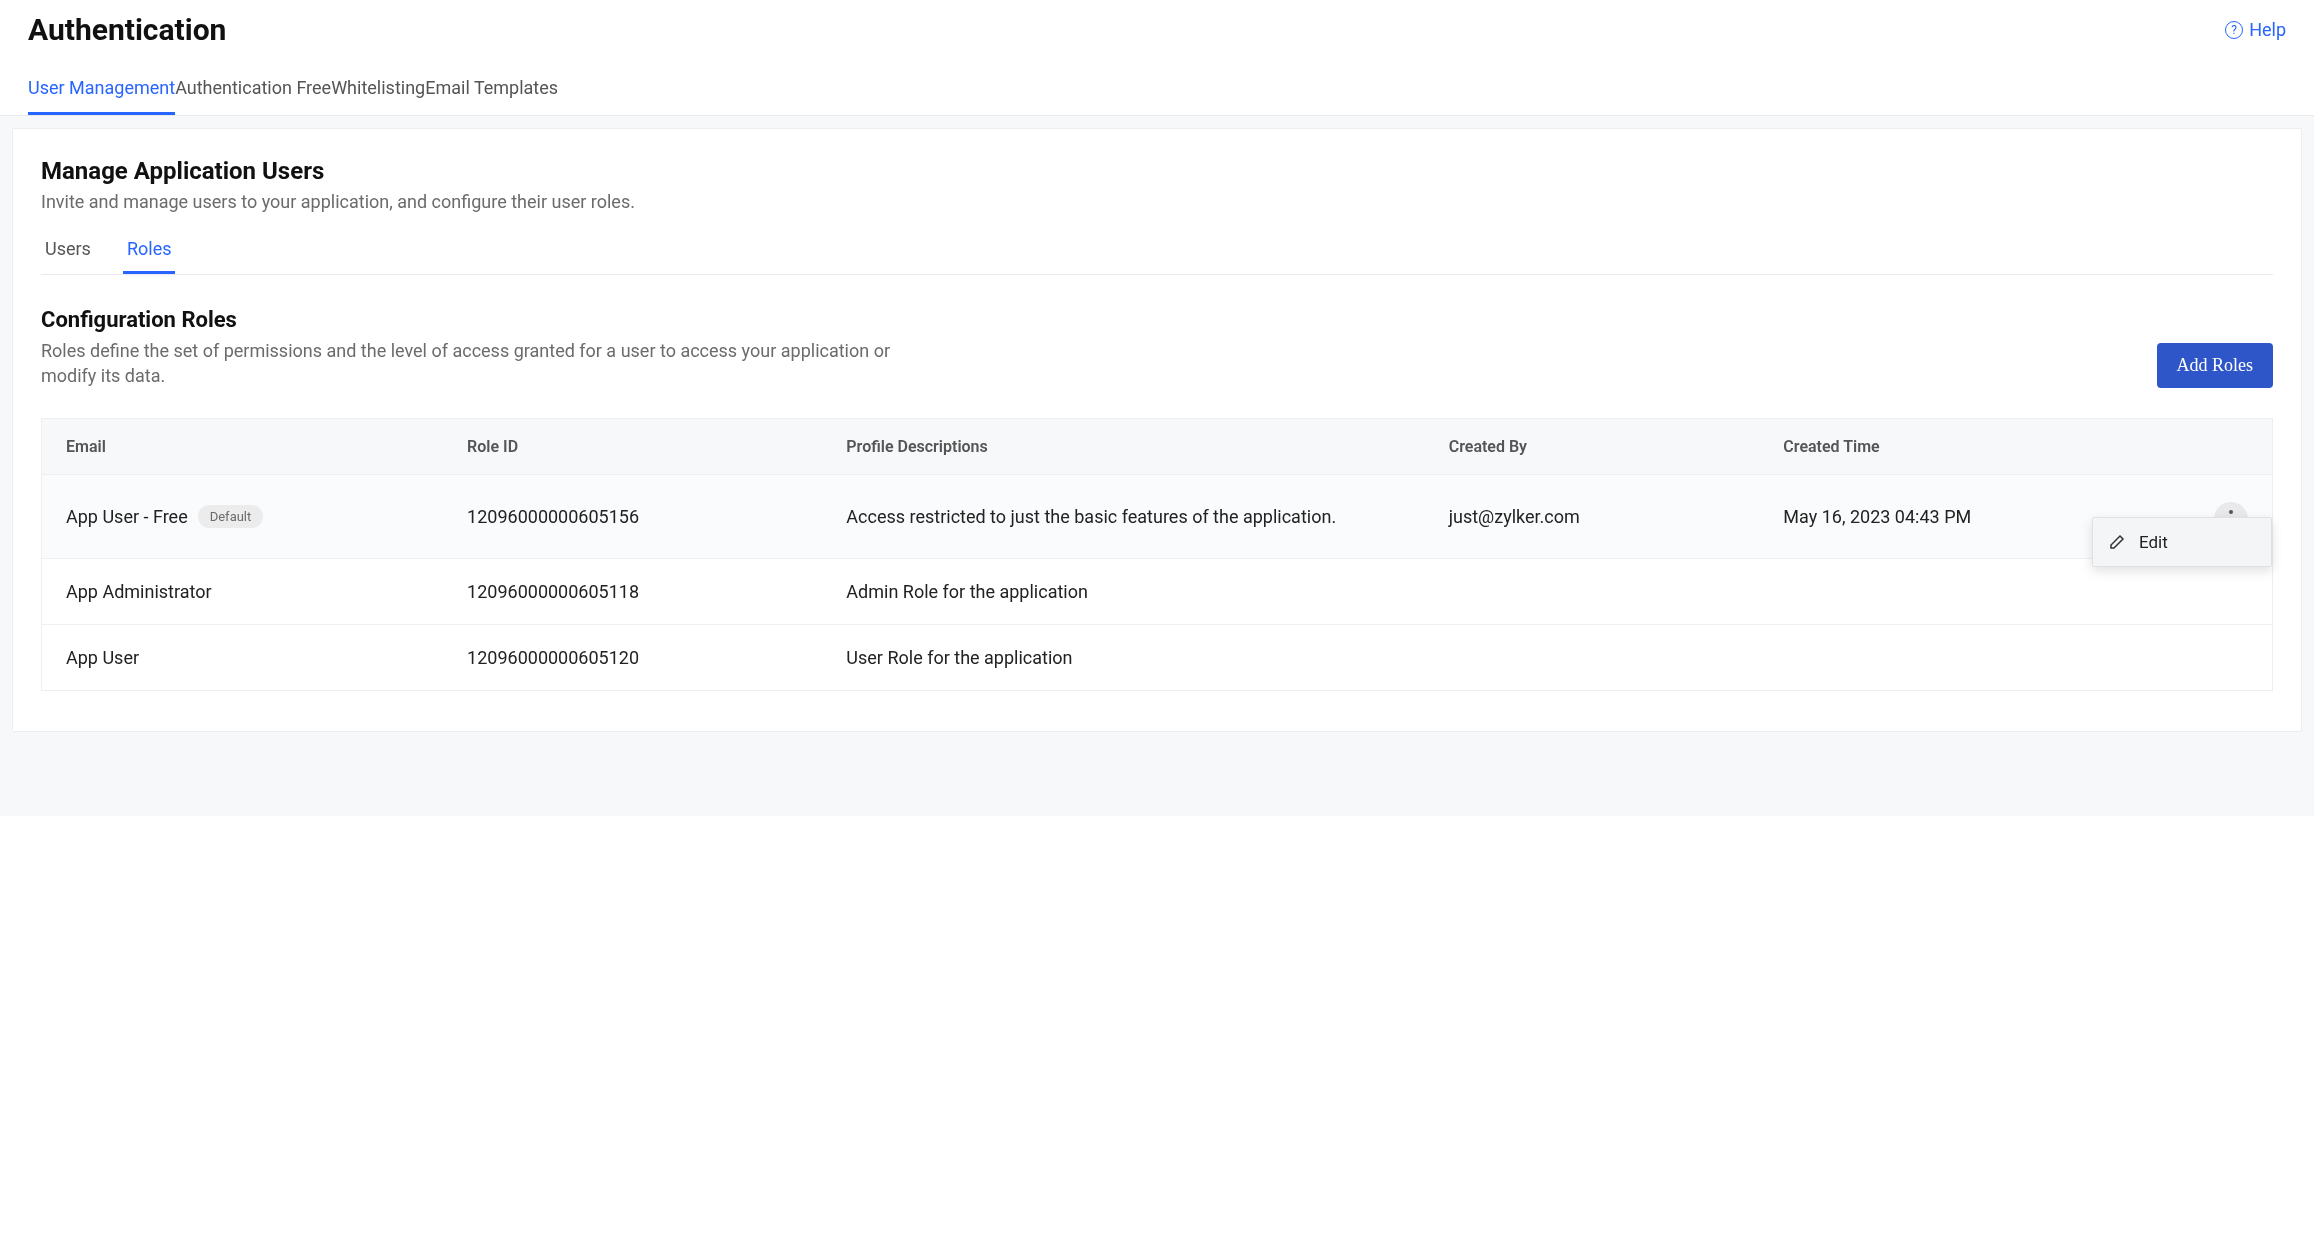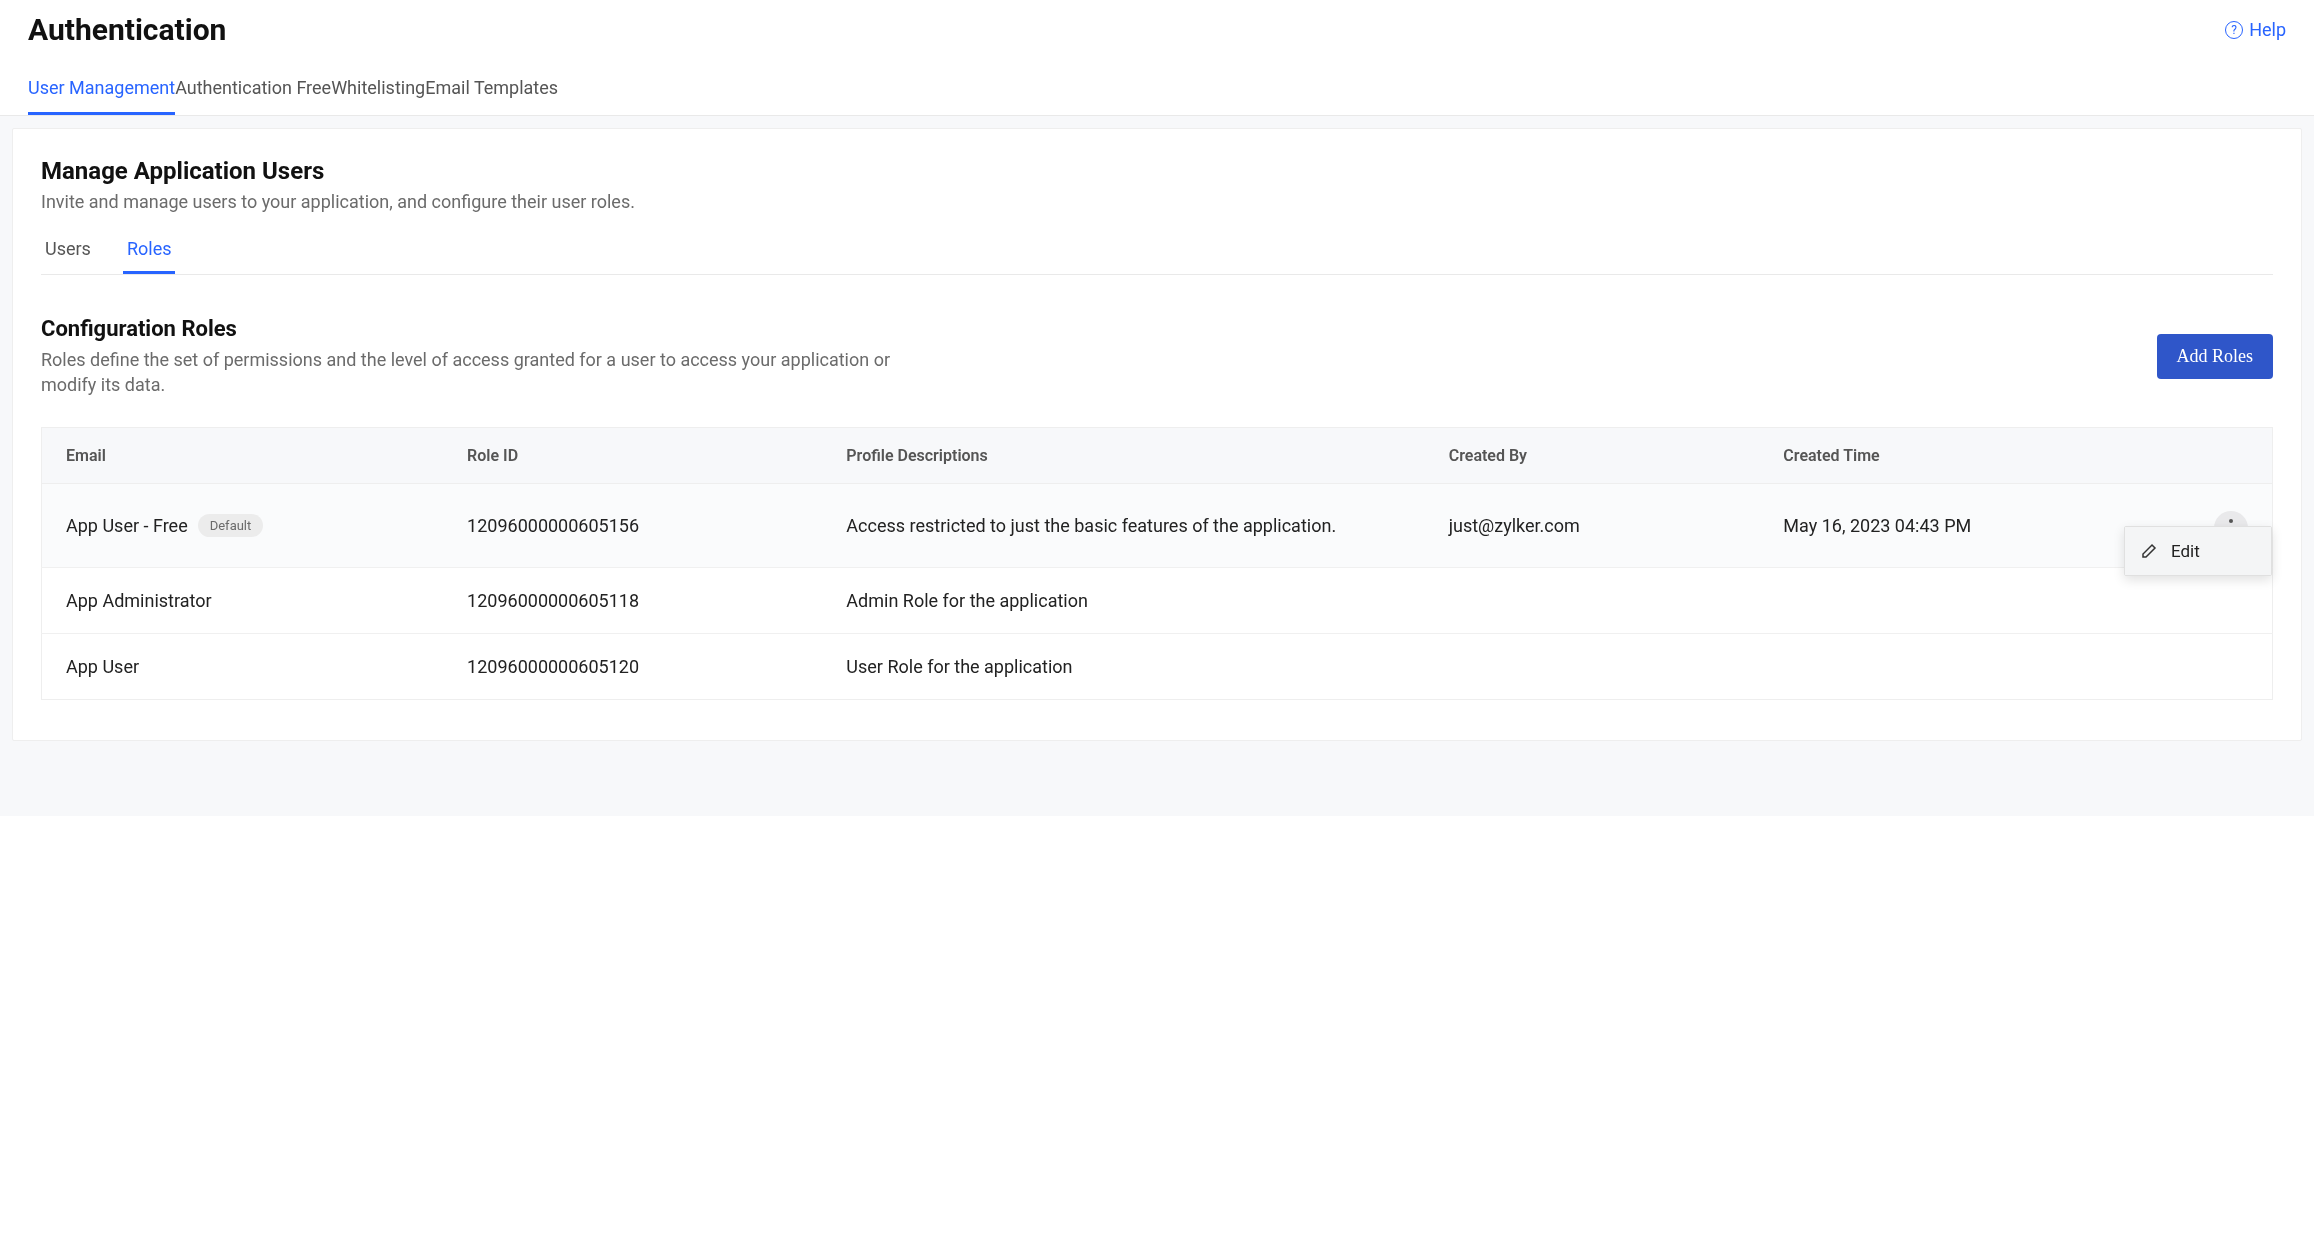--- a/index.html
+++ b/index.html
@@ -91,22 +91,22 @@
       cursor: pointer;
       border-bottom: 3px solid transparent;
     }
     .sub-tab.active {
       color: #2864ff;
       border-bottom: 3px solid #2864ff;
     }
     .config-header {
       display: flex;
       justify-content: space-between;
-      align-items: center;
-      margin-top: 41px;
+      align-items: flex-end;
+      margin-top: 32px;
     }
     .config-text {
       max-width: 870px;
     }
     .config-title {
       font-size: 22px;
       font-weight: 700;
       color: #111;
     }
     .config-desc {
@@ -192,21 +192,21 @@
       border-radius: 50%;
     }
     .action-cell {
       position: relative;
       text-align: right;
     }
     .context-menu {
       position: absolute;
       top: 42px;
       right: 0;
-      width: 148px;
+      width: 180px;
       background: #fff;
       border: 1px solid #e0e0e0;
       box-shadow: 0 4px 12px rgba(0,0,0,0.12);
       border-radius: 2px;
       z-index: 10;
     }
     .context-menu-item {
       display: flex;
       align-items: center;
       gap: 14px;

